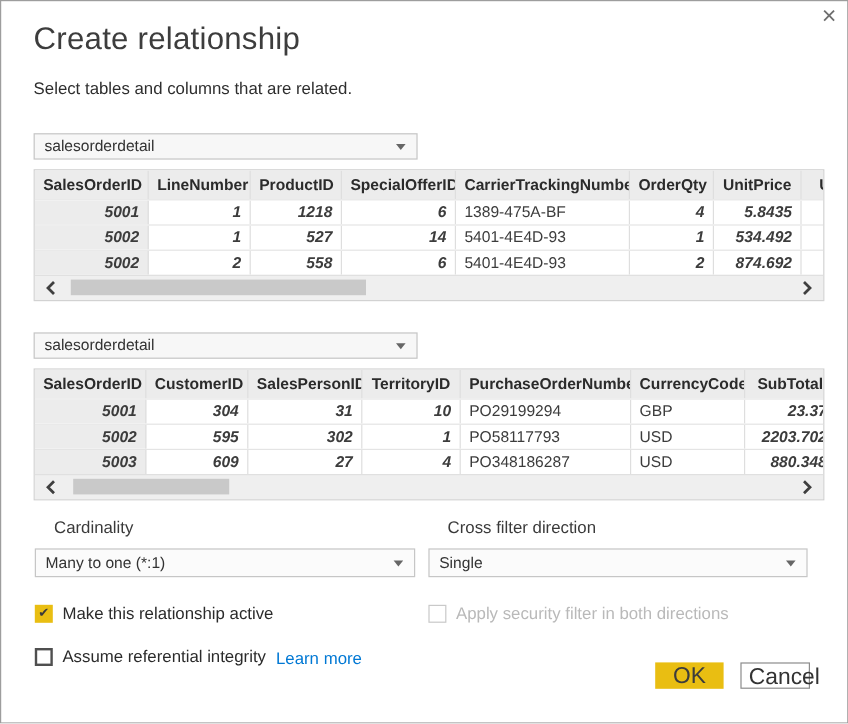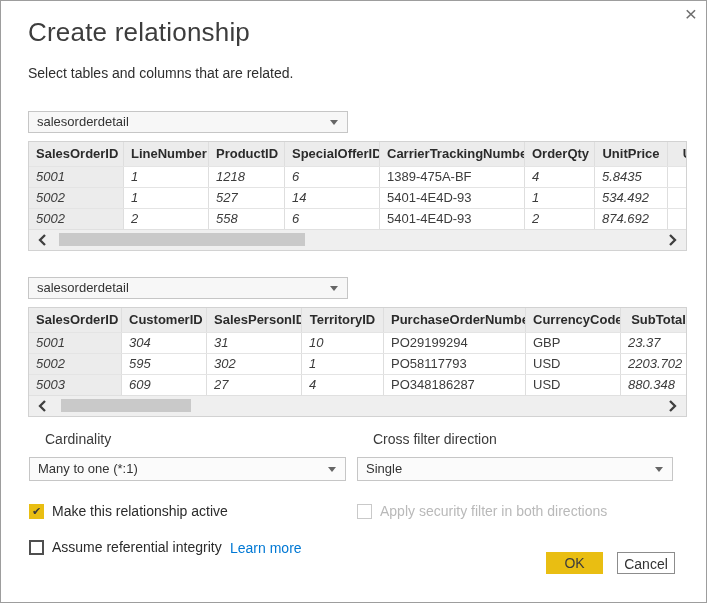--- a/index.html
+++ b/index.html
@@ -17,42 +17,42 @@
   #cross-select{left:356px;top:456px;width:316px;height:24px;line-height:22px;background:#fbfbfb;}
 
   .tablebox{position:absolute;left:27px;width:657px;border:1px solid #d2d2d2;background:#fff;overflow:hidden;}
   #tb1{top:140px;} #tb2{top:306px;}
   .thead,.trow{white-space:nowrap;overflow:hidden;}
   .thead{background:#ececec;height:24px;line-height:24px;}
   .trow{height:20px;line-height:20px;border-top:1px solid #e4e4e4;background:#fff;}
   .cell{display:inline-block;box-sizing:border-box;height:100%;vertical-align:top;overflow:hidden;
     padding:0 7px;border-right:1px solid #dedede;font-size:13px;color:#3c3c3c;}
   .hcell{font-weight:bold;color:#2b2b2b;text-align:center;}
-  .num{text-align:left;font-style:italic;}
+  .num{text-align:right;font-style:italic;font-weight:bold;}
   .selcol{background:#ececec;}
   .hscroll{position:relative;height:20px;background:#efefef;border-top:1px solid #e0e0e0;}
   .thumb{position:absolute;top:3px;height:13px;background:#c9c9c9;cursor:pointer;}
   .t1{left:30px;width:246px;} .t2{left:32px;width:130px;}
   .chev{position:absolute;top:3px;width:14px;height:14px;cursor:pointer;}
   .chev.l{left:7px;} .chev.r{right:7px;}
 
   .flabel{position:absolute;font-size:14px;color:#3a3a3a;margin-left:16px;}
   #card-label{left:28px;top:430px;} #cross-label{left:356px;top:430px;}
 
   .checkrow{position:absolute;display:flex;align-items:center;}
   #chk-active{left:28px;top:502px;} #chk-security{left:356px;top:502px;} #chk-integrity{left:28px;top:538px;}
   .cbox{width:15px;height:15px;box-sizing:border-box;margin-right:8px;flex:none;cursor:pointer;}
   .cbox.checked{background:var(--accent,#e9be12);color:#3a3a3a;font-size:11px;line-height:15px;text-align:center;}
   .cbox.empty{border:2px solid #4f4f4f;background:#fff;}
   .cbox.disabled{border:1px solid #c9c9c9;background:#fff;cursor:default;}
   .clabel{font-size:14px;color:#2b2b2b;}
   .clabel.disabled{color:#b9b9b9;}
   .link{position:absolute;left:229px;top:539px;font-size:14px;color:var(--link,#0078d4);cursor:pointer;}
 
-  .btn{position:absolute;top:551px;height:22px;box-sizing:border-box;font-size:14px;line-height:21px;text-align:center;cursor:pointer;}
+  .btn{position:absolute;top:551px;height:22px;box-sizing:border-box;font-size:19px;line-height:21px;text-align:center;cursor:pointer;}
   #ok-btn{left:545px;width:57px;background:var(--accent,#e9be12);color:#3c3c3c;border:none;}
   #cancel-btn{left:616px;width:58px;background:#fff;border:1px solid #8c8c8c;color:#333;}
 </style>
 </head>
 <body>
 
 <div class="dialog">
   <span class="close">×</span>
   <div class="title">Create relationship</div>
   <div class="subtitle">Select tables and columns that are related.</div>

